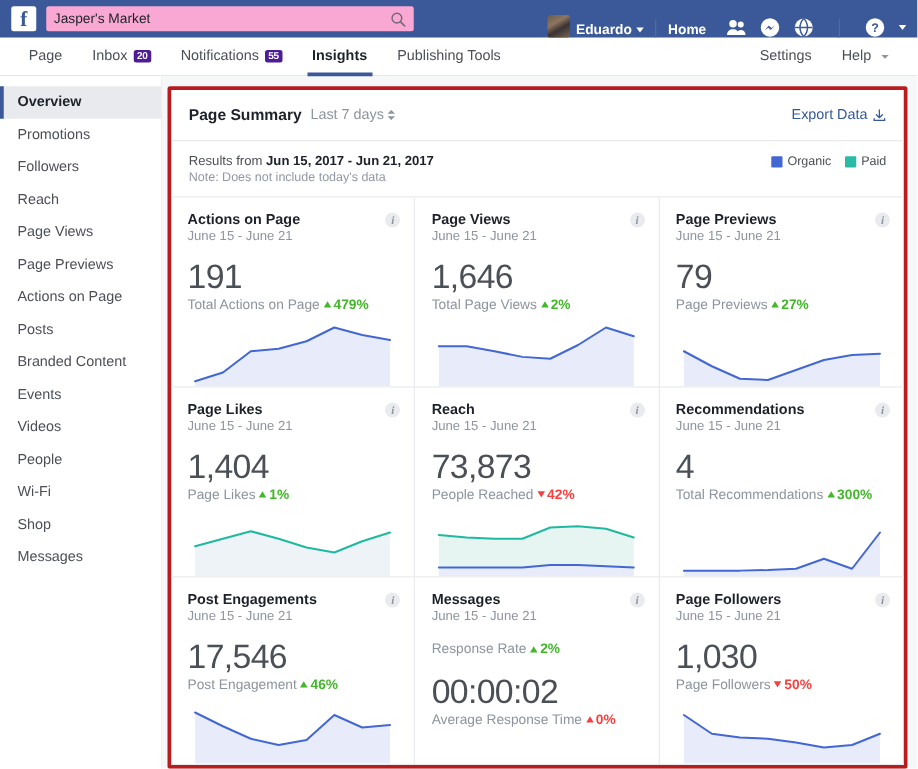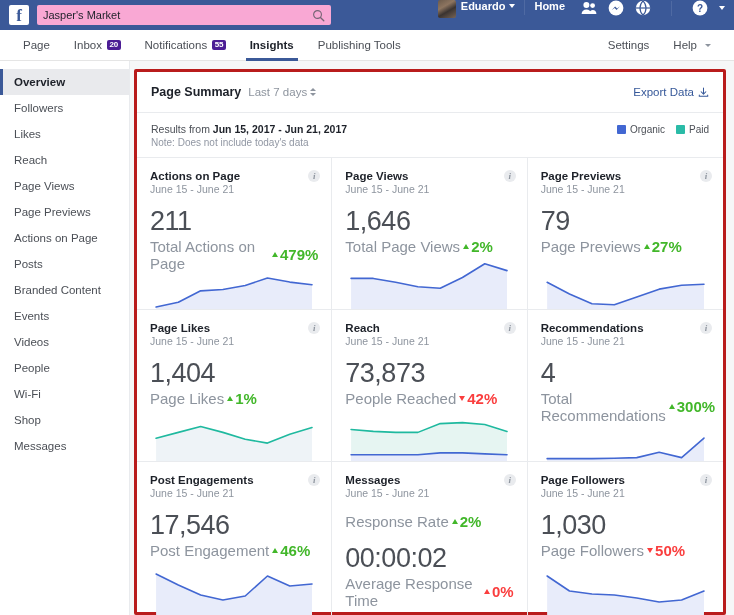--- a/index.html
+++ b/index.html
@@ -33,21 +33,21 @@
     padding: 0 6px; flex: none;
   }
   .search-wrap input {
     border: none; outline: none; flex: 1;
     font-family: "Liberation Sans", sans-serif;
     font-size: 11px; color: #1d2129; background: transparent;
   }
   .search-icon { flex: none; width: 13px; height: 13px; opacity: .75; }
 
   .top-right {
-    margin-left: auto; display: flex; align-items: flex-start; height: 30px;
+    margin-left: auto; display: flex; align-items: flex-end; height: 30px;
   }
   .avatar {
     width: 18px; height: 18px; border-radius: 2px; flex: none;
     background: linear-gradient(150deg,#6b5a4b 0%,#8d7560 35%,#3a3330 60%,#776455 100%);
     margin-right: 5px;
   }
   .top-name {
     color: #ffffff; font-size: 11px; font-weight: bold;
     display: flex; align-items: center; gap: 4px;
   }
@@ -173,21 +173,21 @@
     display: flex; align-items: center; justify-content: center;
     line-height: 1; cursor: pointer;
   }
   .stat-block { margin-top: 12px; }
   .stat-block.second { margin-top: 14px; }
   .stat-value {
     font-size: 27px; color: #4b4f56; font-weight: normal;
     line-height: 1.05; letter-spacing: -.5px;
   }
   .stat-label {
-    font-size: 15px; color: #8d949e; margin-top: 2px;
+    font-size: 11px; color: #8d949e; margin-top: 2px;
     display: flex; align-items: center; gap: 3px;
   }
   .delta { font-weight: bold; display: flex; align-items: center; gap: 2px; }
   .delta.up { color: #42b72a; }
   .delta.down { color: #fa3e3e; }
   .delta.up-red { color: #fa3e3e; }
   .arrow { width: 0; height: 0; }
   .arrow.a-up {
     border-left: 3.5px solid transparent; border-right: 3.5px solid transparent;
     border-bottom: 5px solid currentColor;
@@ -281,24 +281,24 @@
   </div>
 </div>
 
 <div class="body">
 
   <div class="sidebar">
     <div class="side-item active">
       <span>Overview</span>
       </div>
     <div class="side-item">
+      <span>Promotions</span>
+      </div>
+    <div class="side-item">
       <span>Followers</span>
-      </div>
-    <div class="side-item">
-      <span>Likes</span>
       </div>
     <div class="side-item">
       <span>Reach</span>
       </div>
     <div class="side-item">
       <span>Page Views</span>
       </div>
     <div class="side-item">
       <span>Page Previews</span>
       </div>
@@ -371,21 +371,21 @@
         </div>
       </div>
 
       <div class="grid">
 
         <div class="card">
           <div class="info-i">i</div>
           <div class="card-title">Actions on Page</div>
           <div class="card-sub">June 15 - June 21</div>
           <div class="stat-block">
-            <div class="stat-value">211</div>
+            <div class="stat-value">191</div>
             <div class="stat-label">
               <span>Total Actions on Page</span>
               <span class="delta up">
                 <i class="arrow a-up"></i>
                 <span>479%</span>
               </span>
             </div>
           </div>
           <svg class="spark" viewBox="0 0 190 56" preserveAspectRatio="none">
               <path d="M8.0 52.0 L33.1 45.0 L58.3 28.0 L83.4 26.0 L108.6 20.0 L133.7 9.0 L158.9 15.0 L184.0 19.0 L184.0 56 L8.0 56 Z" fill="#e8ecfa" stroke="none"></path>

